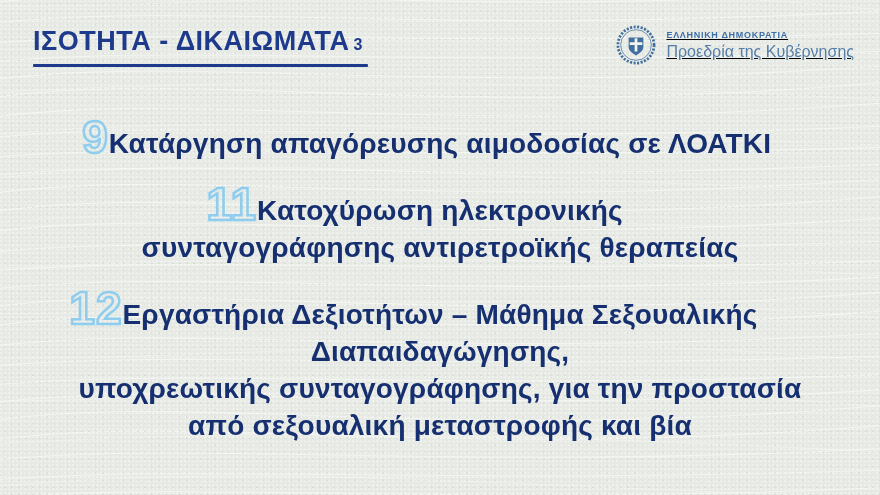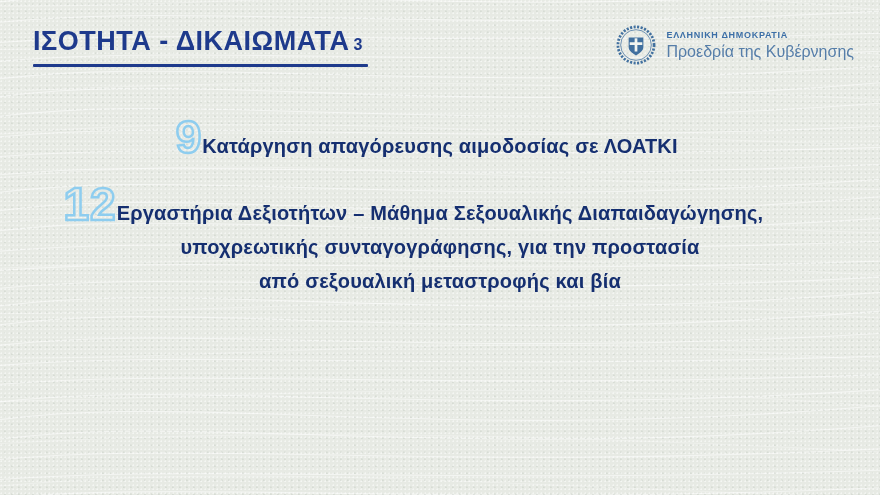--- a/index.html
+++ b/index.html
@@ -25,31 +25,31 @@
     font-size: 27px; font-weight: 700; letter-spacing: 0.5px;
     color: var(--title-navy, #1e3a8c);
   }
   .title .idx { font-size: 16px; margin-left: 4px; font-weight: 700; }
   .underline {
     width: 335px; height: 3px; margin-top: 7px;
     background: var(--title-navy, #1e3a8c); border-radius: 1px;
   }
 
   .gov { position: absolute; right: 26px; top: 24px; z-index: 3;
-         display: flex; align-items: center; gap: 9px; }
+         display: flex; align-items: center; gap: 9px; text-decoration: underline; }
   .gov-text { display: flex; flex-direction: column; gap: 3px; }
   .gov-org { font-size: 9px; font-weight: 700; letter-spacing: 0.7px;
              color: var(--logo-blue, #3c6fa6); }
   .gov-sub { font-size: 16px; color: #567ea9; }
 
   .items { position: absolute; left: 0; right: 0; top: 121px; z-index: 3; }
   .item { margin-bottom: 24px; }
   .line { text-align: center; line-height: 33px; }
   .txt {
-    font-size: 20px; font-weight: 700; letter-spacing: 0.2px;
+    font-size: 28px; font-weight: 700; letter-spacing: 0.2px;
     color: var(--body-navy, #152f70);
     text-align: right;
   }
   .num {
     display: inline-block; width: 0; direction: rtl; white-space: nowrap;
     overflow: visible; font-size: 46px; font-weight: 700; line-height: 33px;
     letter-spacing: 1px;
     color: transparent;
     -webkit-text-stroke: 2.5px var(--number-outline-blue, #8ecdef);
   }
@@ -123,19 +123,21 @@
     <div class="gov-org">ΕΛΛΗΝΙΚΗ ΔΗΜΟΚΡΑΤΙΑ</div>
     <div class="gov-sub">Προεδρία της Κυβέρνησης</div>
   </div>
 </div>
 
 <div class="items">
     <div class="item">
       <div class="line"><span class="num">9</span><span class="txt">Κατάργηση απαγόρευσης αιμοδοσίας σε ΛΟΑΤΚΙ</span></div>
     </div>
     <div class="item">
+      <div class="line"><span class="num">11</span><span class="txt">Κατοχύρωση ηλεκτρονικής</span></div>
+      <div class="line"><span class="txt">συνταγογράφησης αντιρετροϊκής θεραπείας</span></div>
     </div>
     <div class="item">
       <div class="line"><span class="num">12</span><span class="txt">Εργαστήρια Δεξιοτήτων – Μάθημα Σεξουαλικής Διαπαιδαγώγησης,</span></div>
       <div class="line"><span class="txt">υποχρεωτικής συνταγογράφησης, για την προστασία</span></div>
       <div class="line"><span class="txt">από σεξουαλική μεταστροφής και βία</span></div>
     </div>
   </div>
 
 </body></html>

